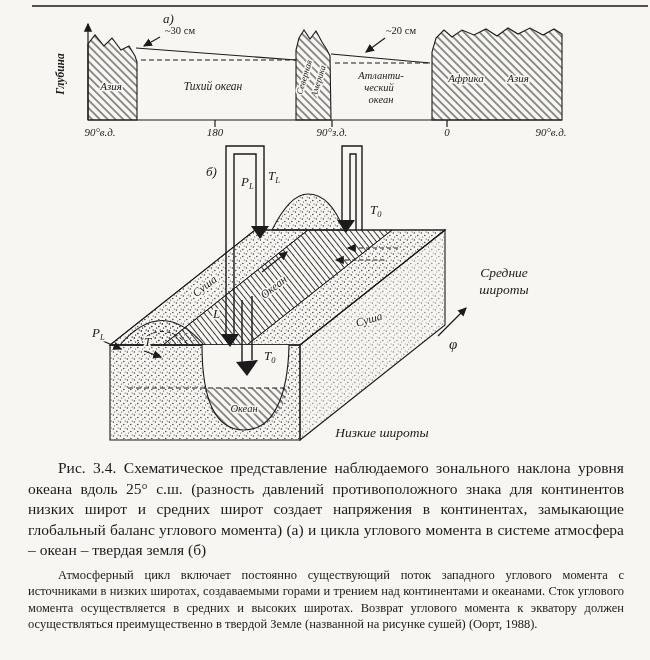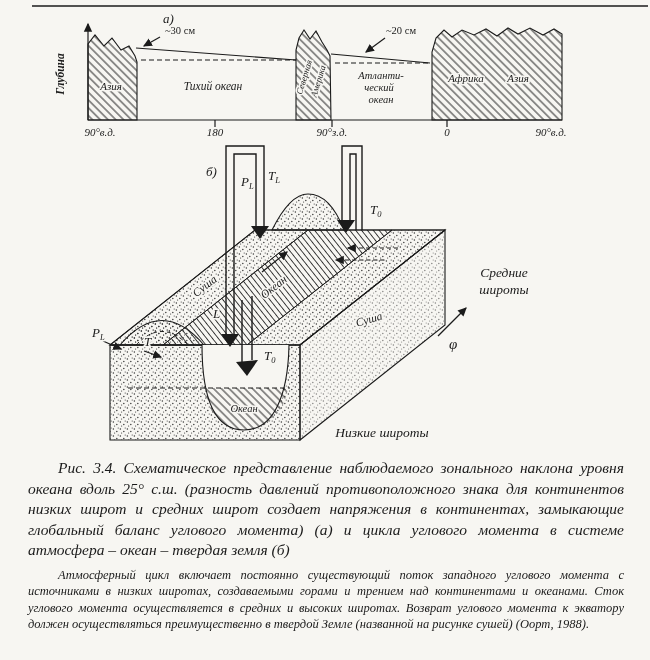--- a/index.html
+++ b/index.html
@@ -18,26 +18,26 @@
   }
   .geo{font-style:italic;}
   .halo{paint-order:stroke;stroke:#f7f6f2;stroke-width:3.2px;stroke-linejoin:round;}
   .mlab{font-style:italic;font-size:13px;}
   .sub{font-size:8.5px;}
   .ln{stroke:#1b1b1b;stroke-width:1.2;fill:none;}
   .pipe{stroke:#1b1b1b;stroke-width:1.4;fill:none;}
   .caption{
     margin:8px 26px 0 28px;
     font-size:15.5px;line-height:1.33;
-    text-align:justify;text-indent:30px;font-style:italic;
+    text-align:justify;text-indent:30px;
   }
   .note{
     margin:6px 26px 0 28px;
     font-size:12.5px;line-height:1.3;
-    text-align:justify;text-indent:30px;font-style:italic;
+    text-align:justify;text-indent:30px;
   }
 </style>
 </head>
 <body>
 
 <div class="page">
 
 <svg width="650" height="450" viewBox="0 0 650 450">
   <defs>
     <pattern id="hatchA" width="5.5" height="5.5" patternUnits="userSpaceOnUse" patternTransform="rotate(-45)">

